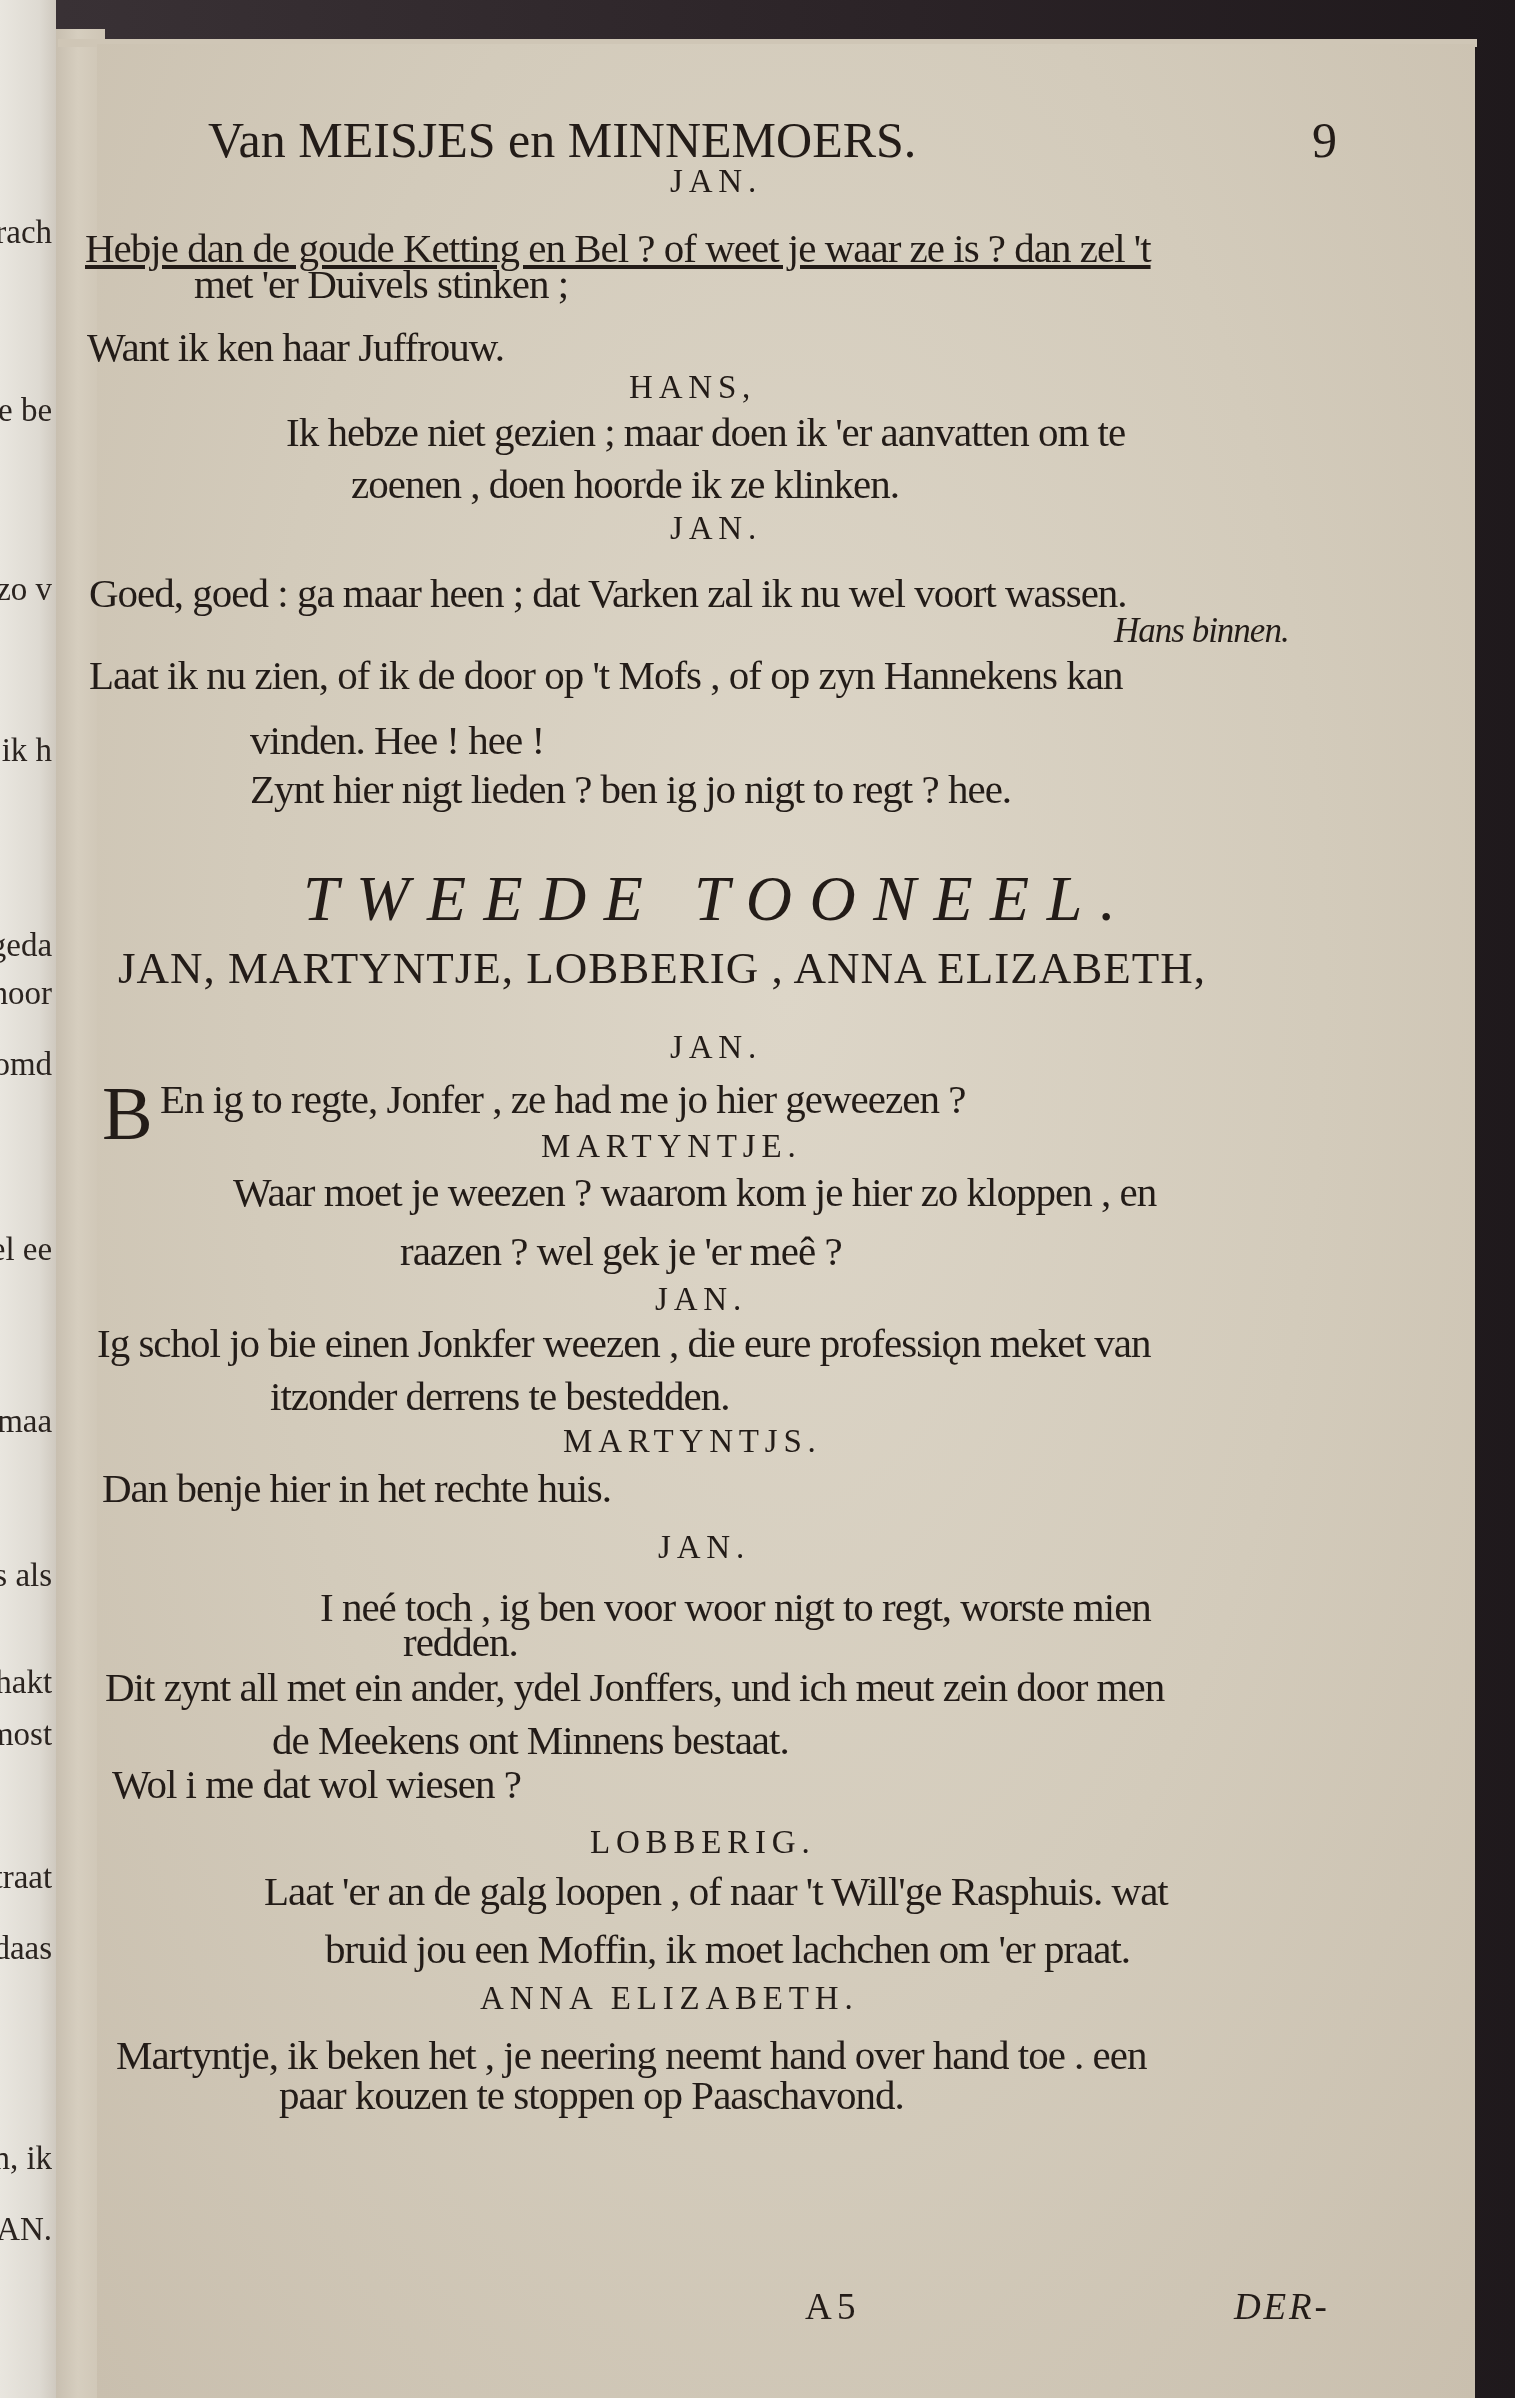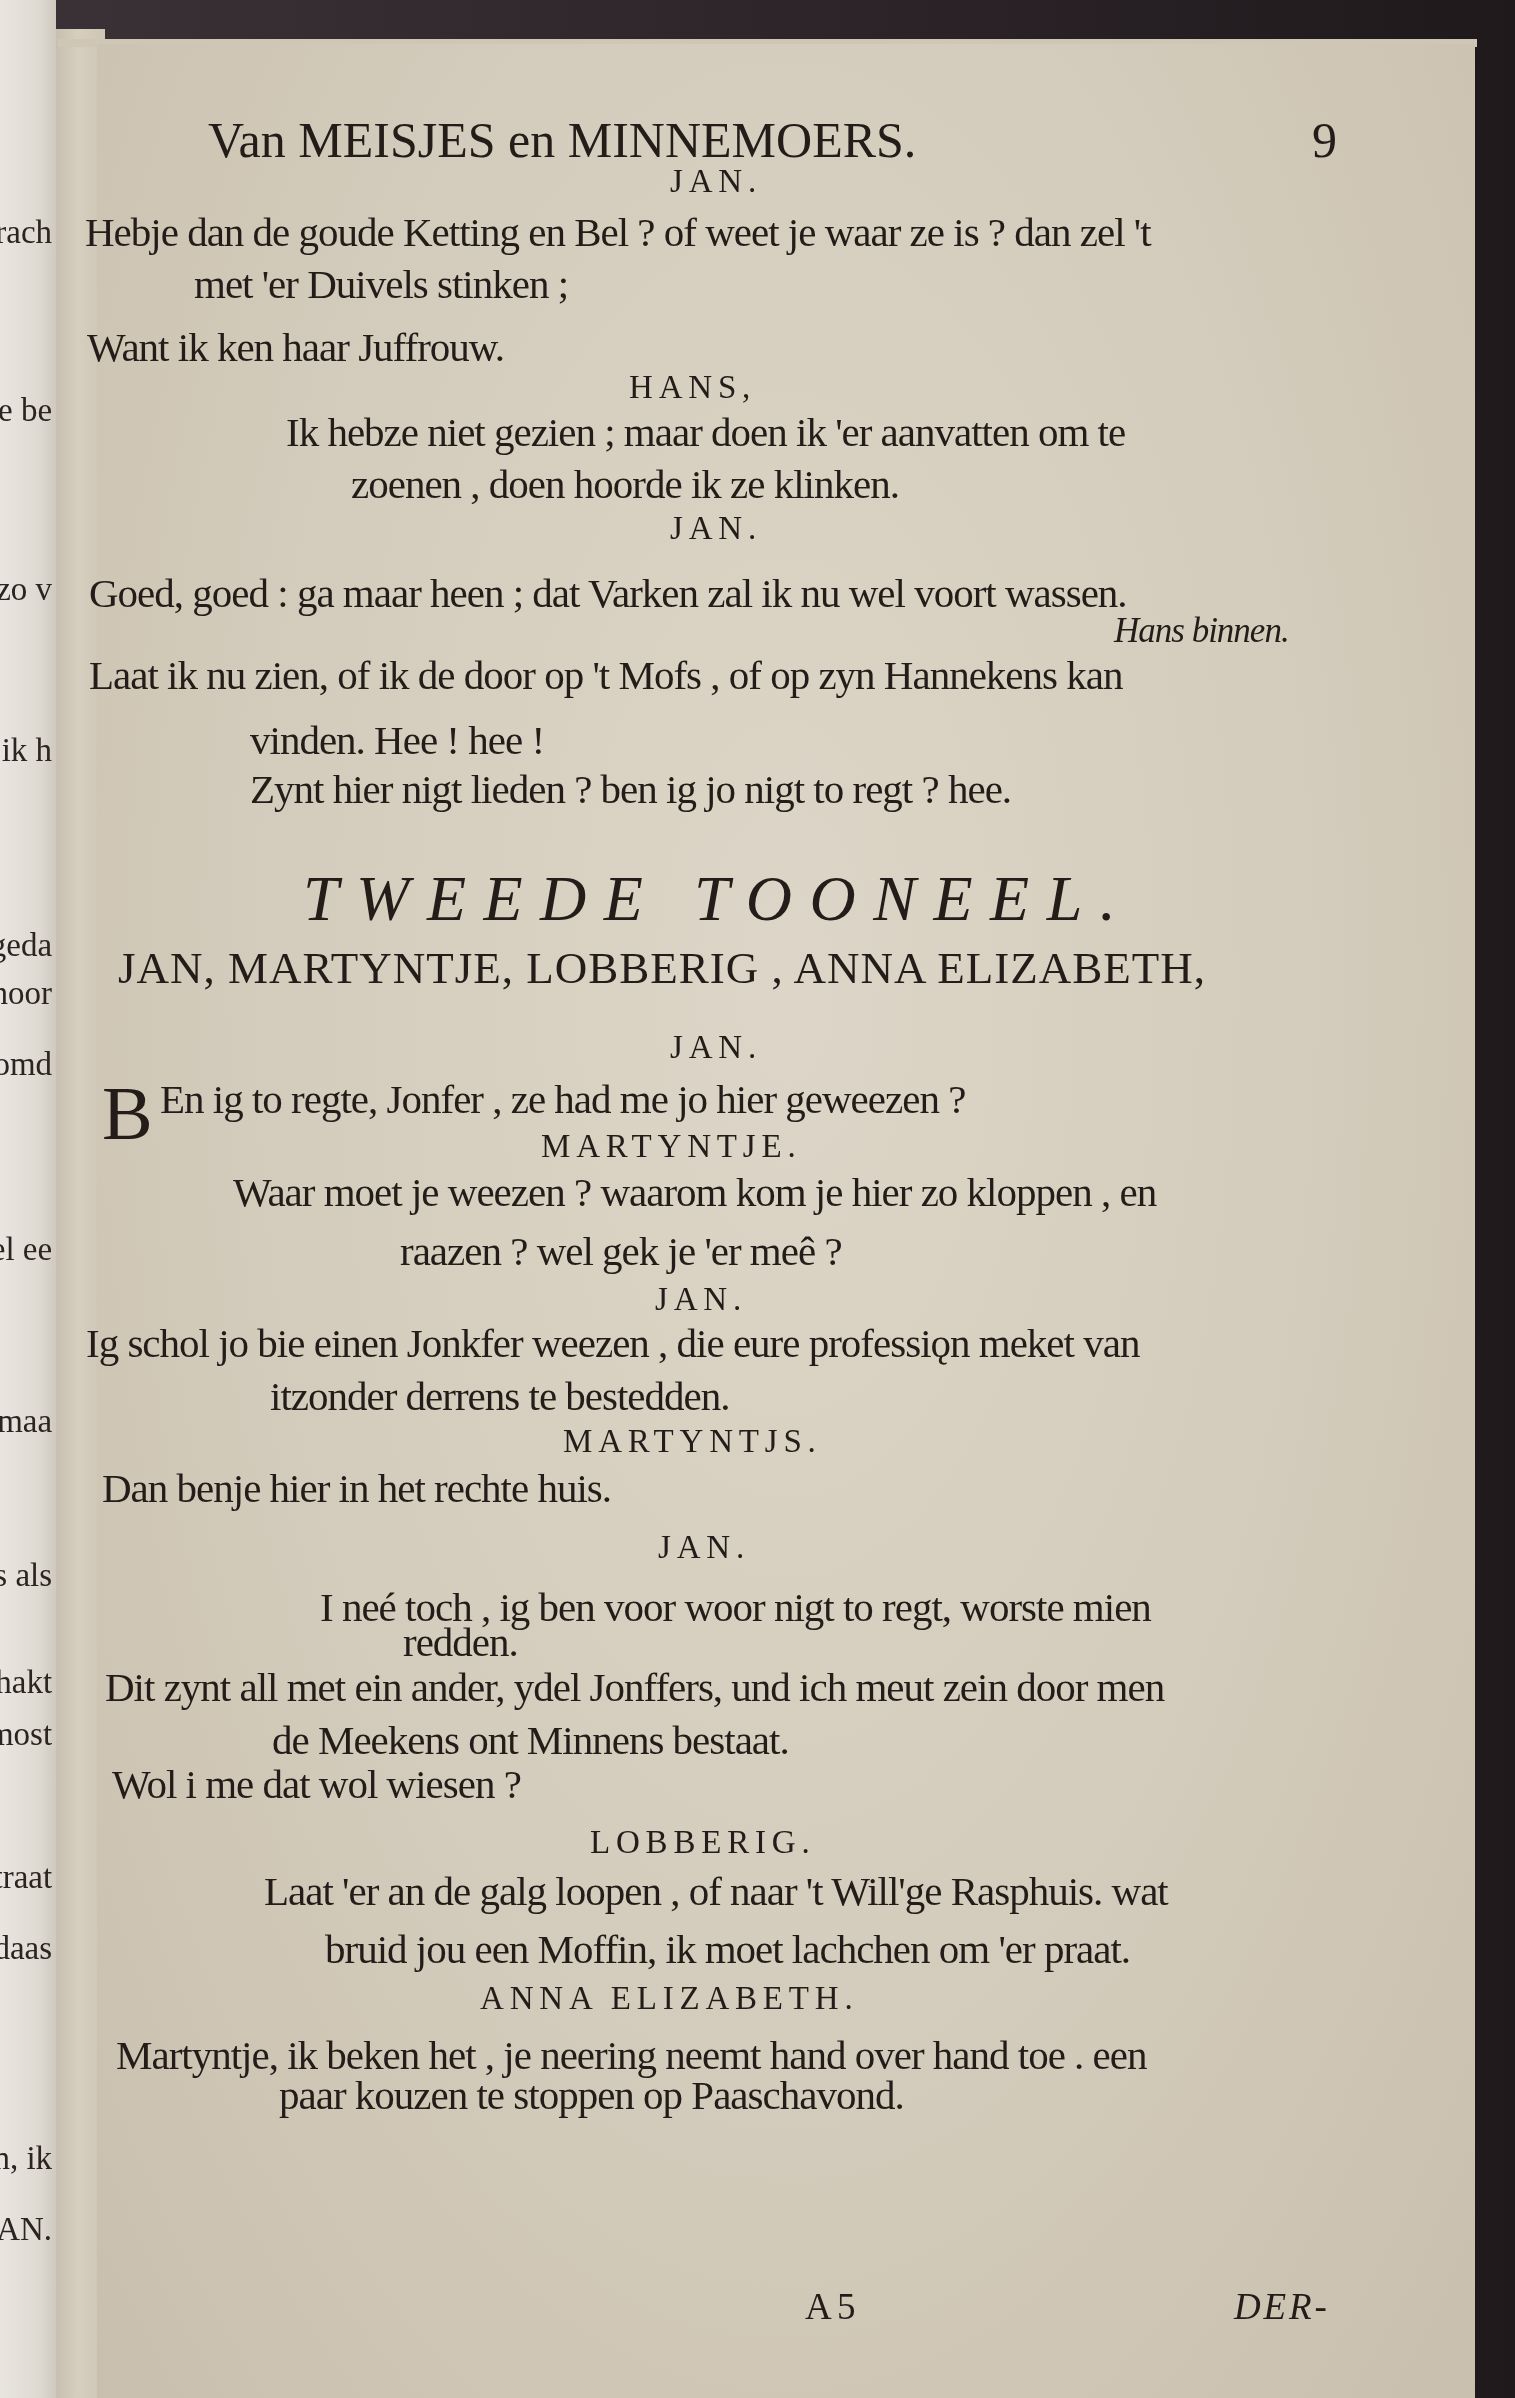--- a/index.html
+++ b/index.html
@@ -48,41 +48,41 @@
   </div>
 <div class="gutter"></div>
 <div class="page-topedge"></div>
 <div class="page"></div>
 
 <div class="ln hdr" style="left:208px;top:115px;">Van MEISJES en MINNEMOERS.</div>
 <div class="ln hdr" style="left:1312px;top:115px;">9</div>
 
 <div id="lines">
     <div class="ln spk" style="left: 670px; top: 165px;">JAN.</div>
-    <div class="ln" style="left: 85px; top: 212px;">Hebje dan de goude Ketting en Bel ? of weet je waar ze is ? dan zel 't</div>
+    <div class="ln" style="left: 85px; top: 228px; text-decoration: underline;">Hebje dan de goude Ketting en Bel ? of weet je waar ze is ? dan zel 't</div>
     <div class="ln" style="left: 194px; top: 264px;">met 'er Duivels stinken ;</div>
     <div class="ln" style="left: 87px; top: 327px;">Want ik ken haar Juffrouw.</div>
     <div class="ln spk" style="left: 629px; top: 371px;">HANS,</div>
     <div class="ln" style="left: 286px; top: 412px;">Ik hebze niet gezien ;  maar doen ik 'er aanvatten om te</div>
     <div class="ln" style="left: 351px; top: 464px;">zoenen ,  doen hoorde ik ze klinken.</div>
     <div class="ln spk" style="left: 670px; top: 512px;">JAN.</div>
     <div class="ln" style="left: 89px; top: 573px;">Goed, goed :  ga maar heen ;  dat Varken zal ik nu wel voort wassen.</div>
     <div class="ln it" style="left: 1114px; top: 613px;">Hans binnen.</div>
     <div class="ln" style="left: 89px; top: 655px;">Laat ik nu zien, of ik de door op 't Mofs ,  of op zyn Hannekens kan</div>
     <div class="ln" style="left: 250px; top: 720px;">vinden.  Hee !  hee !</div>
     <div class="ln" style="left: 250px; top: 769px; text-align: right;">Zynt hier nigt lieden ?  ben ig jo nigt to regt ?  hee.</div>
     <div class="ln scene" style="left: 303px; top: 867px;">TWEEDE TOONEEL.</div>
     <div class="ln cast" style="left: 118px; top: 946px;">JAN, MARTYNTJE, LOBBERIG , ANNA ELIZABETH,</div>
     <div class="ln spk" style="left: 670px; top: 1031px;">JAN.</div>
     <div class="ln" style="left: 160px; top: 1079px;">En ig to regte, Jonfer ,  ze had me jo hier geweezen ?</div>
     <div class="ln spk" style="left: 541px; top: 1130px;">MARTYNTJE.</div>
     <div class="ln" style="left: 233px; top: 1172px;">Waar moet je weezen ?  waarom kom je hier zo kloppen ,  en</div>
     <div class="ln" style="left: 400px; top: 1225px; margin-top: 6px;">raazen ?  wel gek je 'er meê ?</div>
     <div class="ln spk" style="left: 655px; top: 1283px;">JAN.</div>
-    <div class="ln" style="left: 86px; top: 1323px;">Ig schol jo bie einen Jonkfer weezen ,  die eure professiǫn meket van</div>
+    <div class="ln" style="left: 97px; top: 1323px;">Ig schol jo bie einen Jonkfer weezen ,  die eure professiǫn meket van</div>
     <div class="ln" style="left: 270px; top: 1376px;">itzonder derrens te bestedden.</div>
     <div class="ln spk" style="left: 563px; top: 1425px;">MARTYNTJS.</div>
     <div class="ln" style="left: 102px; top: 1468px;">Dan benje hier in het rechte huis.</div>
     <div class="ln spk" style="left: 658px; top: 1531px;">JAN.</div>
     <div class="ln" style="left: 320px; top: 1574px; margin-top: 13px;">I neé toch ,  ig ben voor woor nigt to regt,  worste mien</div>
     <div class="ln" style="left: 403px; top: 1622px;">redden.</div>
     <div class="ln" style="left: 105px; top: 1667px;">Dit zynt all met ein ander,  ydel Jonffers, und ich meut zein door men</div>
     <div class="ln" style="left: 272px; top: 1720px; text-align: center;">de Meekens ont Minnens bestaat.</div>
     <div class="ln" style="left: 112px; top: 1764px;">Wol  i me dat wol wiesen ?</div>
     <div class="ln spk" style="left: 590px; top: 1826px;">LOBBERIG.</div>

